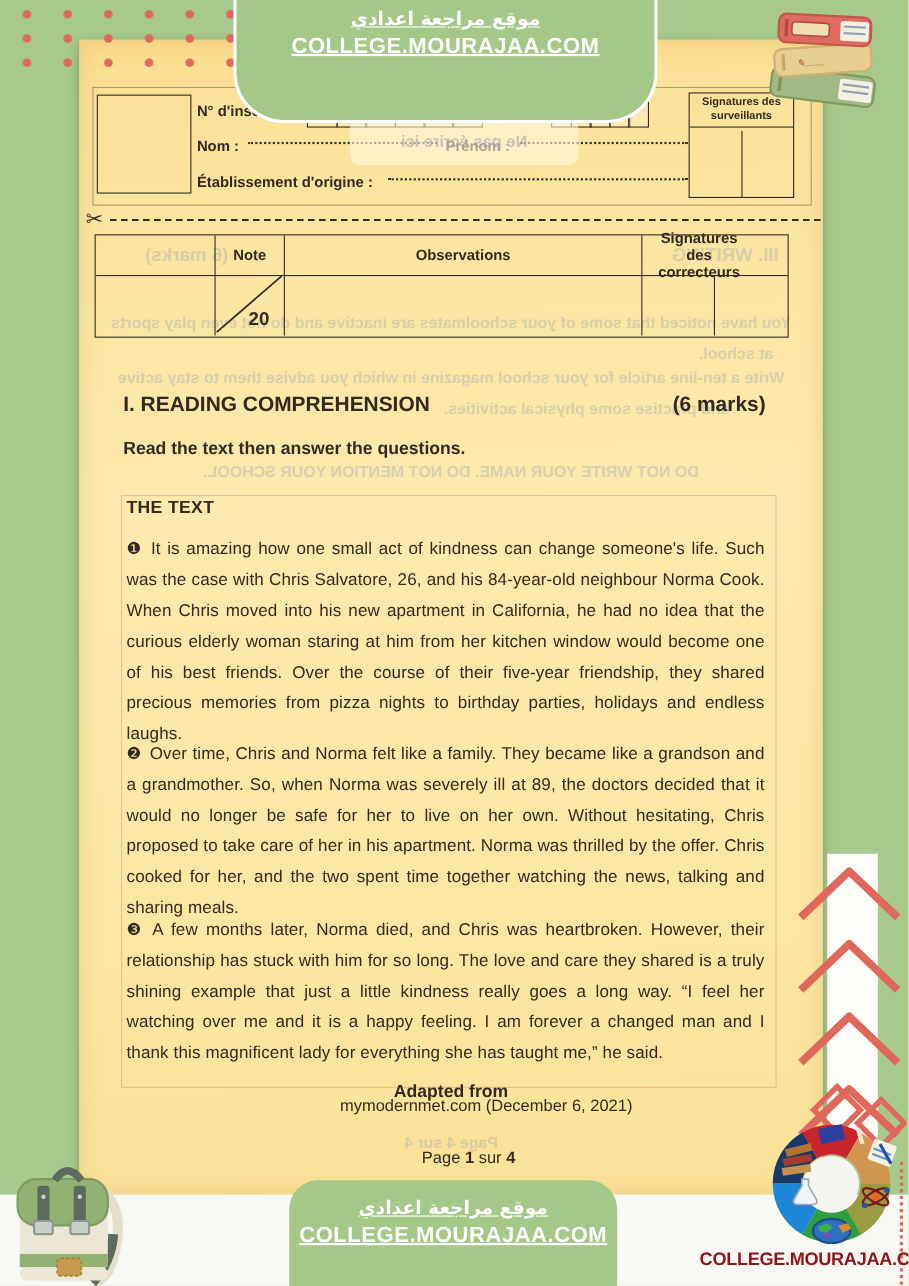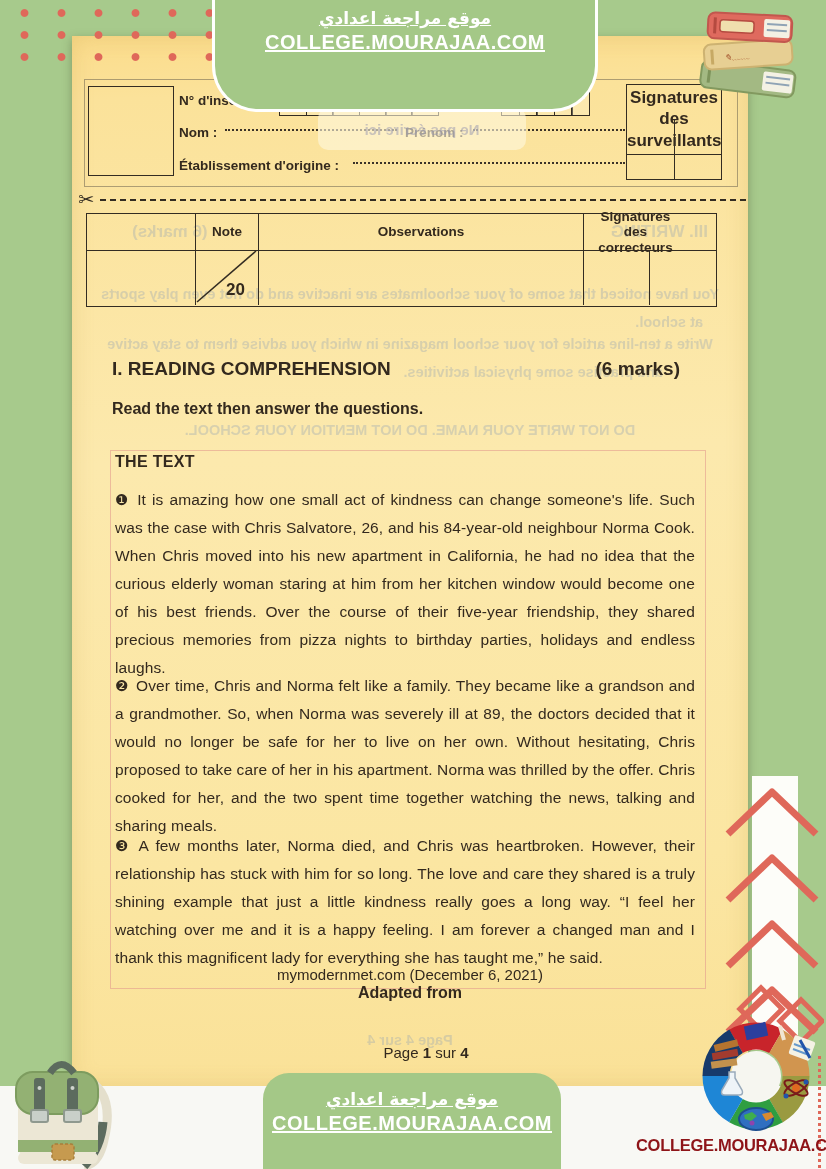--- a/index.html
+++ b/index.html
@@ -34,21 +34,21 @@
 
   
   .form-box{left:12px;top:43px;width:652px;height:106px;border:1px solid rgba(110,100,80,.55);}
   .frame{border:1.6px solid #332c22;box-sizing:border-box;}
   .label{font-size:13.5px;font-weight:bold;white-space:nowrap;}
   .boxrow{display:flex;}
   .cellbox{width:28px;height:27px;border:1.6px solid #332c22;box-sizing:border-box;margin-left:-1.6px;background:rgba(255,250,230,.25);}
   .cellbox.small{width:19px;}
   .dotline{border-bottom:2.2px dotted #3b3228;height:15px;}
   .sig-box{border:1.6px solid #332c22;box-sizing:border-box;}
-  .sig-head{font-size:17px;font-weight:bold;text-align:center;line-height:1.25;
+  .sig-head{font-size:10px;font-weight:bold;text-align:center;line-height:1.25;
             border-bottom:1.6px solid #332c22;padding:2px 0 3px 0;}
   .sig-cols{position:absolute;left:0;right:0;bottom:0;display:flex;}
   .sig-col{flex:1;}
   .sig-col + .sig-col{border-left:1.6px solid #332c22;}
 
   .watermark{background:rgba(255,249,224,.6);border-radius:10px;
              display:flex;align-items:center;justify-content:center;
              transform:scaleX(-1);color:rgba(150,150,175,.5);font-size:15px;font-weight:bold;}
 
   
@@ -158,41 +158,41 @@
           <line x1="1" y1="52" x2="60" y2="1" stroke="#332c22" stroke-width="1.6"></line>
         </svg>
         <div class="abs" style="left:30px;top:30px;font-size:17px;font-weight:bold;">20</div>
       </div>
       <div class="gcell" style="left:171px;top:36px;width:325px;height:55px;"></div>
       <div class="gcell" style="left:496px;top:36px;width:66px;height:55px;"></div>
       <div class="gcell" style="left:562px;top:36px;width:66px;height:55px;"></div>
     </div>
 
 
-    <div class="abs h1row" style="left:0;top:322px;width:676px;padding:0 68px 0 40px;box-sizing:border-box;">
+    <div class="abs h1row" style="left:0;top:322px;width:676px;padding:0 52px 0 40px;box-sizing:border-box;">
       <span>I. READING COMPREHENSION</span>
       <span>(6 marks)</span>
     </div>
     <div class="abs instruction" style="left:40px;top:364px;">Read the text then answer the questions.</div>
 
     <div class="abs textframe" style="left:38px;top:414px;width:594px;height:537px;"></div>
     <div class="abs the-text" style="left:43px;top:417px;">THE TEXT</div>
 
     <div class="abs para" style="left:43px;top:450px;">
       <span class="bullet">❶</span><span>It is amazing how one small act of kindness can change someone's life. Such was the case with Chris Salvatore, 26, and his 84-year-old neighbour Norma Cook. When Chris moved into his new apartment in California, he had no idea that the curious elderly woman staring at him from her kitchen window would become one of his best friends. Over the course of their five-year friendship, they shared precious memories from pizza nights to birthday parties, holidays and endless laughs.</span>
     </div>
     <div class="abs para" style="left:43px;top:636px;">
       <span class="bullet">❷</span><span>Over time, Chris and Norma felt like a family. They became like a grandson and a grandmother. So, when Norma was severely ill at 89, the doctors decided that it would no longer be safe for her to live on her own. Without hesitating, Chris proposed to take care of her in his apartment. Norma was thrilled by the offer. Chris cooked for her, and the two spent time together watching the news, talking and sharing meals.</span>
     </div>
     <div class="abs para" style="left:43px;top:796px;">
       <span class="bullet">❸</span><span>A few months later, Norma died, and Chris was heartbroken. However, their relationship has stuck with him for so long. The love and care they shared is a truly shining example that just a little kindness really goes a long way. “I feel her watching over me and it is a happy feeling. I am forever a changed man and I thank this magnificent lady for everything she has taught me,” he said.</span>
     </div>
 
     <div class="abs adapted" style="top:948px;">Adapted from</div>
-    <div class="abs source" style="top:930px;">mymodernmet.com (December 6, 2021)</div>
+    <div class="abs source" style="top:961px;margin-left:32px;">mymodernmet.com (December 6, 2021)</div>
 
     <div class="abs pagefoot" style="top:1008px;padding-left:16px;">
       <span>Page </span><span class="bold">1</span><span> sur </span><span class="bold">4</span>
     </div>
   </div>
 
   <div class="abs blob-top">
     <span class="banner-ar">موقع مراجعة اعدادي</span>
     <span class="banner-domain">COLLEGE.MOURAJAA.COM</span>
   </div>

